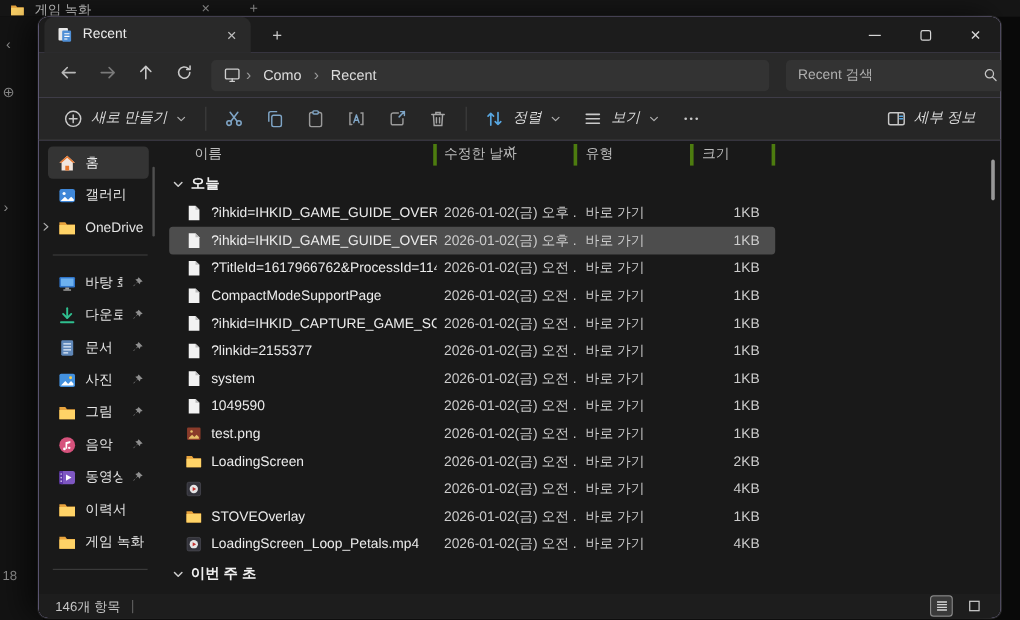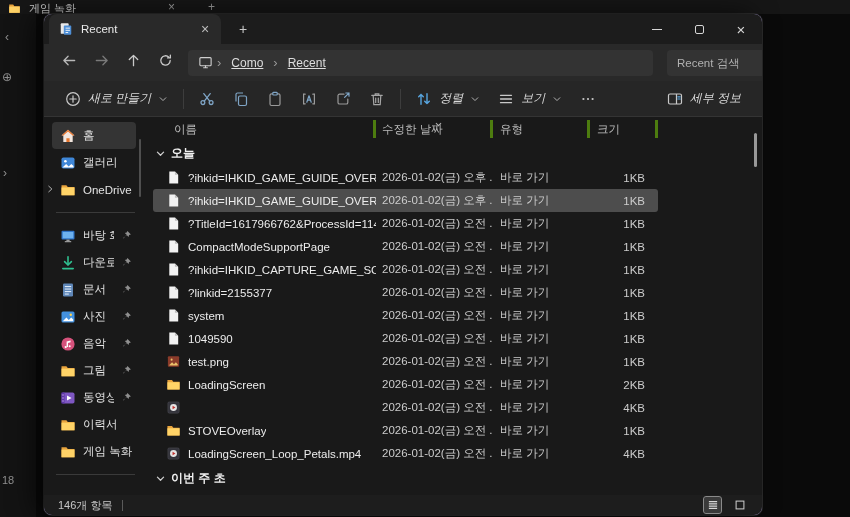--- a/index.html
+++ b/index.html
@@ -10,21 +10,21 @@
   
   .bg-topstrip { position:absolute; left:0; top:0; width:850px; height:14px; background:#161616; overflow:hidden; }
   .bg-topstrip .bg-tab { position:absolute; left:8px; top:1px; display:flex; align-items:center; gap:8px; color:#cfcfcf; font-size:11px; }
   .bg-topstrip .glyph { color:#9a9a9a; font-size:12px; }
   .bg-x { position:absolute; left:168px; top:0; }
   .bg-plus { position:absolute; left:208px; top:0; }
   .bg-leftstrip { position:absolute; left:0; top:14px; width:36px; height:503px; background:#131313; color:#8f8f8f; }
   .bg-leftstrip span { position:absolute; font-size:12px; }
 
   
-  .window { position:absolute; left:44px; top:14px; width:718px; height:501px;
+  .window { position:absolute; left:32px; top:14px; width:802px; height:501px;
     background:#c4b5fd; border-radius:8px; box-shadow:-10px 0 26px rgba(0,0,0,.6), 0 0 0 1px #2c2c2c;
     display:flex; flex-direction:column; overflow:hidden; }
 
   
   .tabbar { height:30px; background:#1c1c1c; position:relative; flex:none; }
   .tab { position:absolute; left:5px; top:0; width:172px; height:30px; background:#292929;
     border-radius:8px 8px 0 0; display:flex; align-items:center; padding:0 8px 0 10px; gap:8px; }
   .tab .tab-label { color:#eaeaea; font-size:11.5px; flex:1; }
   .tab .tab-close { color:#bdbdbd; font-size:14px; width:16px; text-align:center; border-radius:3px; }
   .newtab { position:absolute; left:188px; top:5px; width:22px; height:20px; color:#c9c9c9;
@@ -34,21 +34,21 @@
   .min-glyph { width:10px; height:1px; background:#d6d6d6; display:block; }
   .max-glyph { width:9px; height:9px; border:1px solid #d6d6d6; border-radius:2px; display:block; }
   .close-glyph { color:#d6d6d6; font-size:15px; line-height:1; }
 
   
   .addressrow { height:37px; background:#292929; display:flex; align-items:center; padding:0 12px 0 10px; gap:2px; flex:none; }
   .navbtn { width:30px; height:26px; display:flex; align-items:center; justify-content:center; border-radius:4px; flex:none; }
   .navbtn svg { width:15px; height:15px; }
   .breadcrumb { margin-left:6px; width:465px; height:26px; background:#333333; border-radius:4px;
     display:flex; align-items:center; padding:0 10px; gap:4px; color:#dddddd; font-size:12px; flex:none; }
-  .breadcrumb .crumb { padding:2px 6px; border-radius:3px;text-decoration:underline; }
+  .breadcrumb .crumb { padding:2px 6px; border-radius:3px; }
   .breadcrumb .crumb-sep { color:#9a9a9a; font-size:13px; }
   .searchbox { margin-left:12px; flex:1; height:26px; background:#333333; border-radius:4px;
     display:flex; align-items:center; padding:0 10px; }
   .searchbox input { flex:1; background:transparent; border:none; outline:none; color:#cfcfcf; font-size:11.5px;
     font-family:"Liberation Sans","DejaVu Sans",sans-serif; }
   .searchbox input::placeholder { color:#b0b0b0; opacity:1; }
   .searchbox svg { width:13px; height:13px; flex:none; }
 
   
   .commandbar { height:36px; background:#262626; border-bottom:1px solid #343434;
@@ -420,37 +420,37 @@
                   <path d="M2.8 12.2L6.4 8.6l2.4 2.4 2.4-2.4 2 2v1.6z" fill="#fff"></path>
                 </svg></span>
     <span class="sb-label">사진</span>
     <span class="sb-pin"><svg viewBox="0 0 16 16" fill="#8f8f8f">
                   <path d="M9.4 1.6l5 5-2.7.7-.7 2.7-3.1-3.1-4.2 5.5-.6-.6L8.6 7.4 5.5 4.3l2.7-.7z"></path>
                 </svg></span>
   </div>
             <div class="sb-item">
 
     <span class="sb-icon"><svg viewBox="0 0 16 16">
+                  <path d="M1.5 3.2h4.9l1.4 1.9h6.7v8.2H1.5z" fill="#e8a33d"></path>
+                  <path d="M1.5 5.6h13v7.7h-13z" fill="#ffd367"></path>
+                </svg></span>
+    <span class="sb-label">그림</span>
+    <span class="sb-pin"><svg viewBox="0 0 16 16" fill="#8f8f8f">
+                  <path d="M9.4 1.6l5 5-2.7.7-.7 2.7-3.1-3.1-4.2 5.5-.6-.6L8.6 7.4 5.5 4.3l2.7-.7z"></path>
+                </svg></span>
+  </div>
+            <div class="sb-item">
+
+    <span class="sb-icon"><svg viewBox="0 0 16 16">
                   <circle cx="8" cy="8" r="6.6" fill="#d6527c"></circle>
                   <path d="M6.6 11V5.6l4-1v1.6l-2.6.7V11" fill="#fff"></path>
                   <circle cx="5.7" cy="11.1" r="1.1" fill="#fff"></circle>
                   <circle cx="9.7" cy="10.2" r="1" fill="#fff"></circle>
                 </svg></span>
     <span class="sb-label">음악</span>
-    <span class="sb-pin"><svg viewBox="0 0 16 16" fill="#8f8f8f">
-                  <path d="M9.4 1.6l5 5-2.7.7-.7 2.7-3.1-3.1-4.2 5.5-.6-.6L8.6 7.4 5.5 4.3l2.7-.7z"></path>
-                </svg></span>
-  </div>
-            <div class="sb-item">
-
-    <span class="sb-icon"><svg viewBox="0 0 16 16">
-                  <path d="M1.5 3.2h4.9l1.4 1.9h6.7v8.2H1.5z" fill="#e8a33d"></path>
-                  <path d="M1.5 5.6h13v7.7h-13z" fill="#ffd367"></path>
-                </svg></span>
-    <span class="sb-label">그림</span>
     <span class="sb-pin"><svg viewBox="0 0 16 16" fill="#8f8f8f">
                   <path d="M9.4 1.6l5 5-2.7.7-.7 2.7-3.1-3.1-4.2 5.5-.6-.6L8.6 7.4 5.5 4.3l2.7-.7z"></path>
                 </svg></span>
   </div>
             <div class="sb-item">
 
     <span class="sb-icon"><svg viewBox="0 0 16 16">
                   <rect x="1.5" y="2.5" width="13" height="11" rx="1.8" fill="#7e57c2"></rect>
                   <rect x="1.5" y="2.5" width="3" height="11" fill="#5e35a8"></rect>
                   <circle cx="3" cy="5" r=".7" fill="#cdbbe8"></circle>

